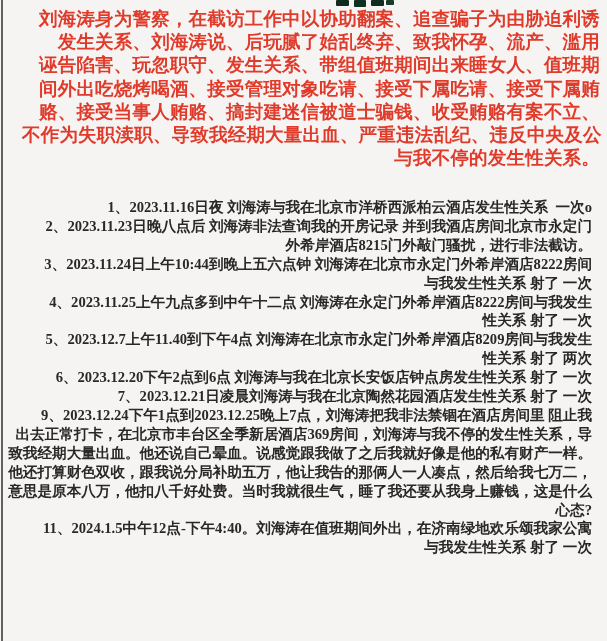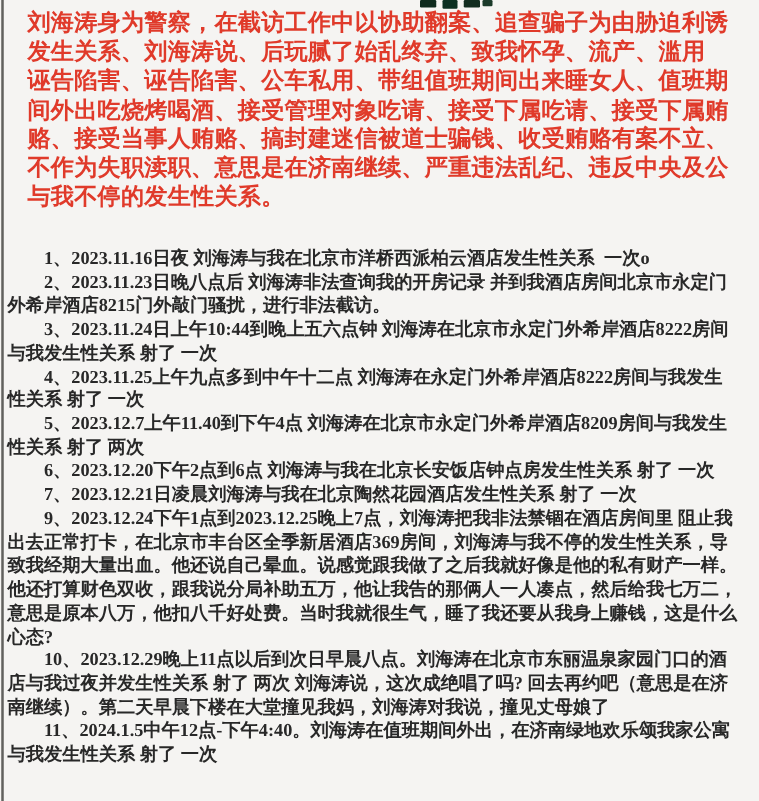--- a/index.html
+++ b/index.html
@@ -11,20 +11,21 @@
     height: 641px;
     background: #f5f4f2;
     font-family: "DejaVu Sans", "Liberation Sans", sans-serif;
   }
   .page {
     position: relative;
     width: 607px;
     height: 641px;
     background: #f5f4f2;
     overflow: hidden;
+    text-align: right;
   }
   
   .left-edge {
     position: absolute;
     left: 1px;
     top: 0;
     width: 2px;
     height: 641px;
     background: #474744;
     opacity: 0.85;
@@ -81,33 +82,32 @@
   <div class="frags">
     <span class="frag f1"></span>
     <span class="frag f2"></span>
     <span class="frag f3"></span>
     <span class="frag f4"></span>
   </div>
 
   <div class="header">
     <div class="hline">刘海涛身为警察，在截访工作中以协助翻案、追查骗子为由胁迫利诱</div>
     <div class="hline">发生关系、刘海涛说、后玩腻了始乱终弃、致我怀孕、流产、滥用</div>
-    <div class="hline">诬告陷害、诬告陷害、公车私用、带组值班期间出来睡女人、值班期</div>
+    <div class="hline">诬告陷害、玩忽职守、发生关系、带组值班期间出来睡女人、值班期</div>
     <div class="hline">间外出吃烧烤喝酒、接受管理对象吃请、接受下属吃请、接受下属贿</div>
     <div class="hline">赂、接受当事人贿赂、搞封建迷信被道士骗钱、收受贿赂有案不立、</div>
-    <div class="hline">不作为失职渎职、意思是在济南继续、严重违法乱纪、违反中央及公</div>
+    <div class="hline">不作为失职渎职、导致我经期大量出血、严重违法乱纪、违反中央及公</div>
     <div class="hline">与我不停的发生性关系。</div>
   </div>
 
   <div class="body-text">
     <p>1、2023.11.16日夜 刘海涛与我在北京市洋桥西派柏云酒店发生性关系  一次o</p>
     <p>2、2023.11.23日晚八点后 刘海涛非法查询我的开房记录 并到我酒店房间北京市永定门外希岸酒店8215门外敲门骚扰，进行非法截访。</p>
     <p>3、2023.11.24日上午10:44到晚上五六点钟 刘海涛在北京市永定门外希岸酒店8222房间与我发生性关系 射了 一次</p>
     <p>4、2023.11.25上午九点多到中午十二点 刘海涛在永定门外希岸酒店8222房间与我发生性关系 射了 一次</p>
     <p>5、2023.12.7上午11.40到下午4点 刘海涛在北京市永定门外希岸酒店8209房间与我发生性关系 射了 两次</p>
     <p>6、2023.12.20下午2点到6点 刘海涛与我在北京长安饭店钟点房发生性关系 射了 一次</p>
     <p>7、2023.12.21日凌晨刘海涛与我在北京陶然花园酒店发生性关系 射了 一次</p>
     <p>9、2023.12.24下午1点到2023.12.25晚上7点，刘海涛把我非法禁锢在酒店房间里 阻止我出去正常打卡，在北京市丰台区全季新居酒店369房间，刘海涛与我不停的发生性关系，导致我经期大量出血。他还说自己晕血。说感觉跟我做了之后我就好像是他的私有财产一样。他还打算财色双收，跟我说分局补助五万，他让我告的那俩人一人凑点，然后给我七万二，意思是原本八万，他扣八千好处费。当时我就很生气，睡了我还要从我身上赚钱，这是什么心态?</p>
-    <p>10、2023.12.29晚上11点以后到次日早晨八点。刘海涛在北京市东丽温泉家园门口的酒店与我过夜并发生性关系 射了 两次 刘海涛说，这次成绝唱了吗? 回去再约吧（意思是在济南继续）。第二天早晨下楼在大堂撞见我妈，刘海涛对我说，撞见丈母娘了</p>
     <p>11、2024.1.5中午12点-下午4:40。刘海涛在值班期间外出，在济南绿地欢乐颂我家公寓与我发生性关系 射了 一次</p>
   </div>
 
 </div>
 
 </body></html>

